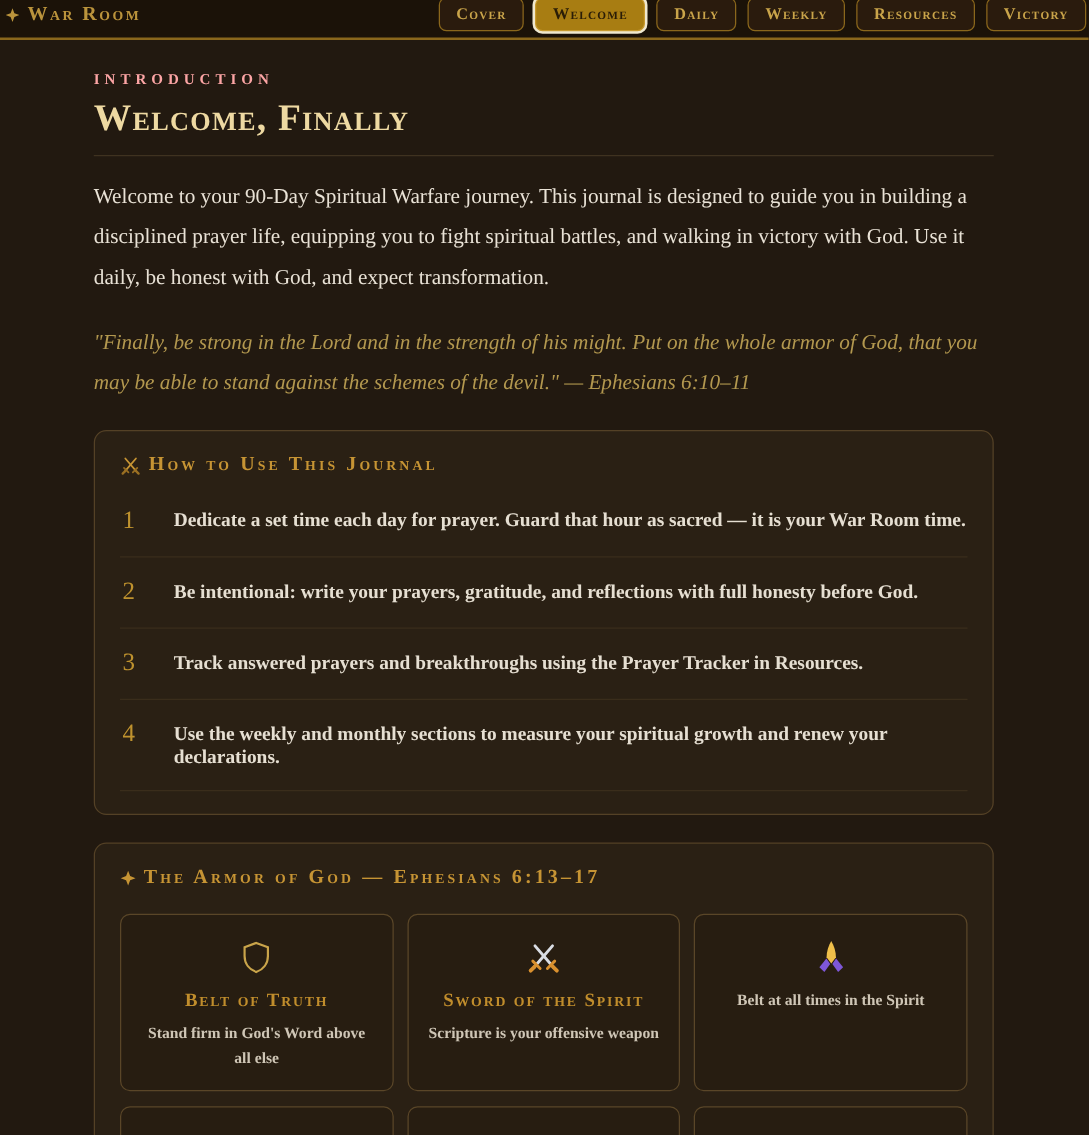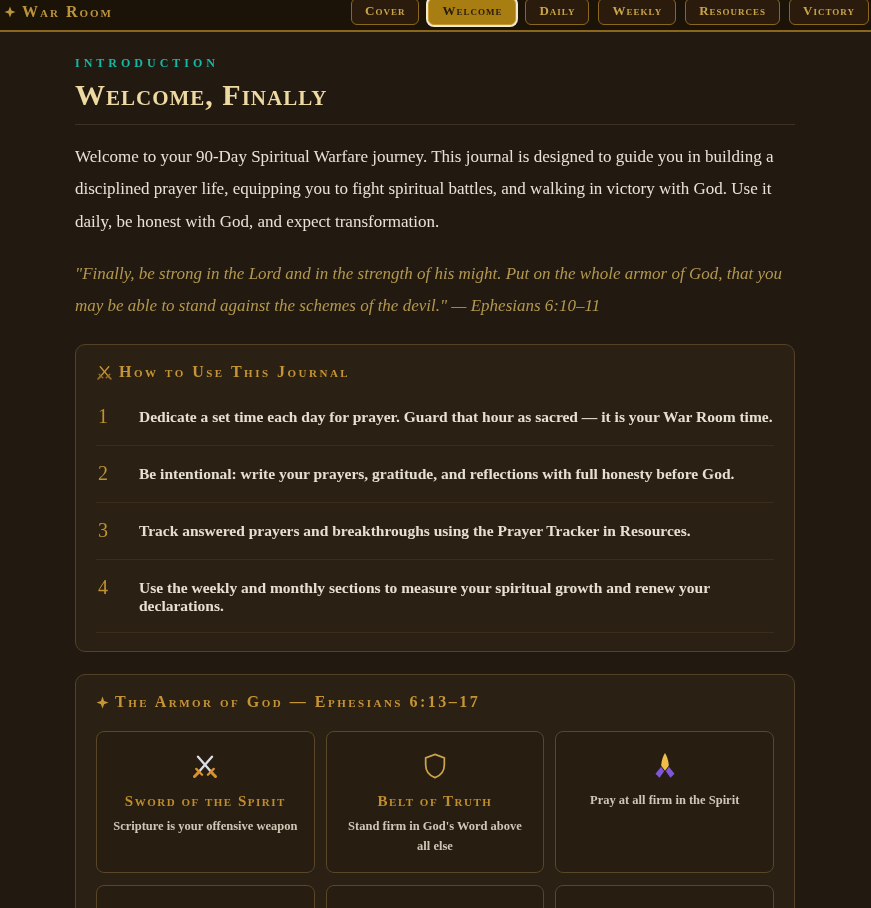--- a/index.html
+++ b/index.html
@@ -42,21 +42,21 @@
   }
   .tab.active {
     background:#a87d12;
     color:#2a1d07;
     border-color:#c89a2e;
     box-shadow:0 0 0 2px #f0e8cf;
   }
   
   .main { padding:24px 76px 0 75px; }
   .eyebrow {
-    color:#14b8a6;
+    color:#fca5a5;
     text-transform:uppercase;
     font-size:12px; letter-spacing:4px; font-weight:600;font-family:Liberation Serif, serif;
   }
   .page-title {
     margin-top:7px;
     color:#eed9a2;
     font-variant:small-caps;
     font-size:30px; font-weight:700; letter-spacing:1px;
   }
   .rule { border-top:1px solid #3f3220; margin-top:12px; }
@@ -212,52 +212,52 @@
             <path d="M12 1 L15 9 L23 12 L15 15 L12 23 L9 15 L1 12 L9 9 Z" fill="#c69434"></path>
           </svg>
       </span>
       <span>The Armor of God — Ephesians 6:13–17</span>
     </div>
 
     <div class="cards">
 
       <div class="card">
         <div class="card-icon">
+          <svg width="28" height="28" viewBox="0 0 24 24">
+            <path d="M12 2 L20 5 V11 C20 16.5 16.6 20.4 12 22 C7.4 20.4 4 16.5 4 11 V5 Z" fill="none" stroke="#c9a44a" stroke-width="1.5"></path>
+          </svg>
+        </div>
+        <div class="card-title">Belt of Truth</div>
+        <div class="card-desc">Stand firm in God's Word above all else</div>
+      </div>
+
+      <div class="card">
+        <div class="card-icon">
           <svg width="28" height="28" viewBox="0 0 24 24" fill="none" stroke-linecap="round">
             <path d="M5.5 18.5 L18 4" stroke="#d9dde4" stroke-width="2"></path>
             <path d="M18.5 18.5 L6 4" stroke="#d9dde4" stroke-width="2"></path>
             <path d="M4.5 14.5 L9.5 19.5" stroke="#d9902e" stroke-width="2"></path>
             <path d="M19.5 14.5 L14.5 19.5" stroke="#d9902e" stroke-width="2"></path>
             <path d="M3 21 L5.8 18.2" stroke="#d9902e" stroke-width="2.6"></path>
             <path d="M21 21 L18.2 18.2" stroke="#d9902e" stroke-width="2.6"></path>
           </svg>
         </div>
         <div class="card-title">Sword of the Spirit</div>
         <div class="card-desc">Scripture is your offensive weapon</div>
       </div>
 
       <div class="card">
         <div class="card-icon">
-          <svg width="28" height="28" viewBox="0 0 24 24">
-            <path d="M12 2 L20 5 V11 C20 16.5 16.6 20.4 12 22 C7.4 20.4 4 16.5 4 11 V5 Z" fill="none" stroke="#c9a44a" stroke-width="1.5"></path>
-          </svg>
-        </div>
-        <div class="card-title">Belt of Truth</div>
-        <div class="card-desc">Stand firm in God's Word above all else</div>
-      </div>
-
-      <div class="card">
-        <div class="card-icon">
           <svg width="30" height="30" viewBox="0 0 24 24">
             <path d="M12 1.5 C10.2 4.6 9 8.2 9 11.8 L12 15.8 L15 11.8 C15 8.2 13.8 4.6 12 1.5 Z" fill="#efbf4a"></path>
             <path d="M8.9 12.6 L4.4 18.2 L7.6 21.3 L11.3 16.2 Z" fill="#7e57d8"></path>
             <path d="M15.1 12.6 L19.6 18.2 L16.4 21.3 L12.7 16.2 Z" fill="#7e57d8"></path>
           </svg>
         </div>
-        <div class="card-desc">Pray at all firm in the Spirit</div>
+        <div class="card-desc">Belt at all times in the Spirit</div>
       </div>
 
       <div class="card">
         <div class="card-icon">
           <span class="cross-glyph">†</span>
         </div>
       </div>
 
       <div class="card">
         <div class="card-icon">

